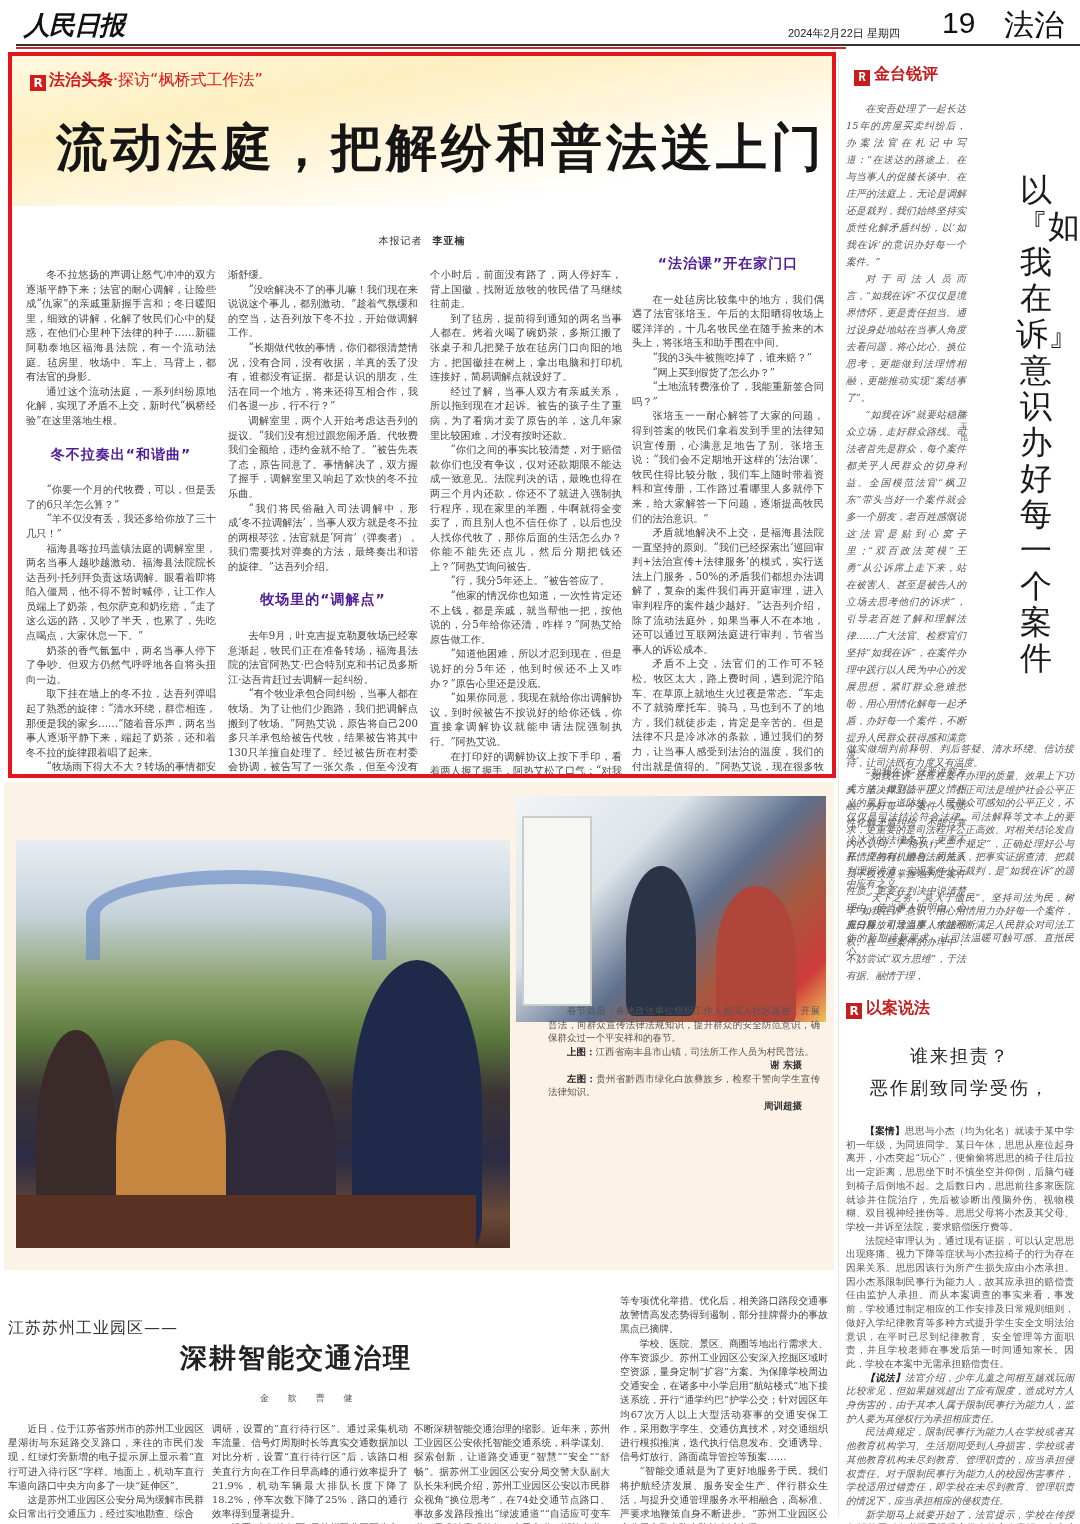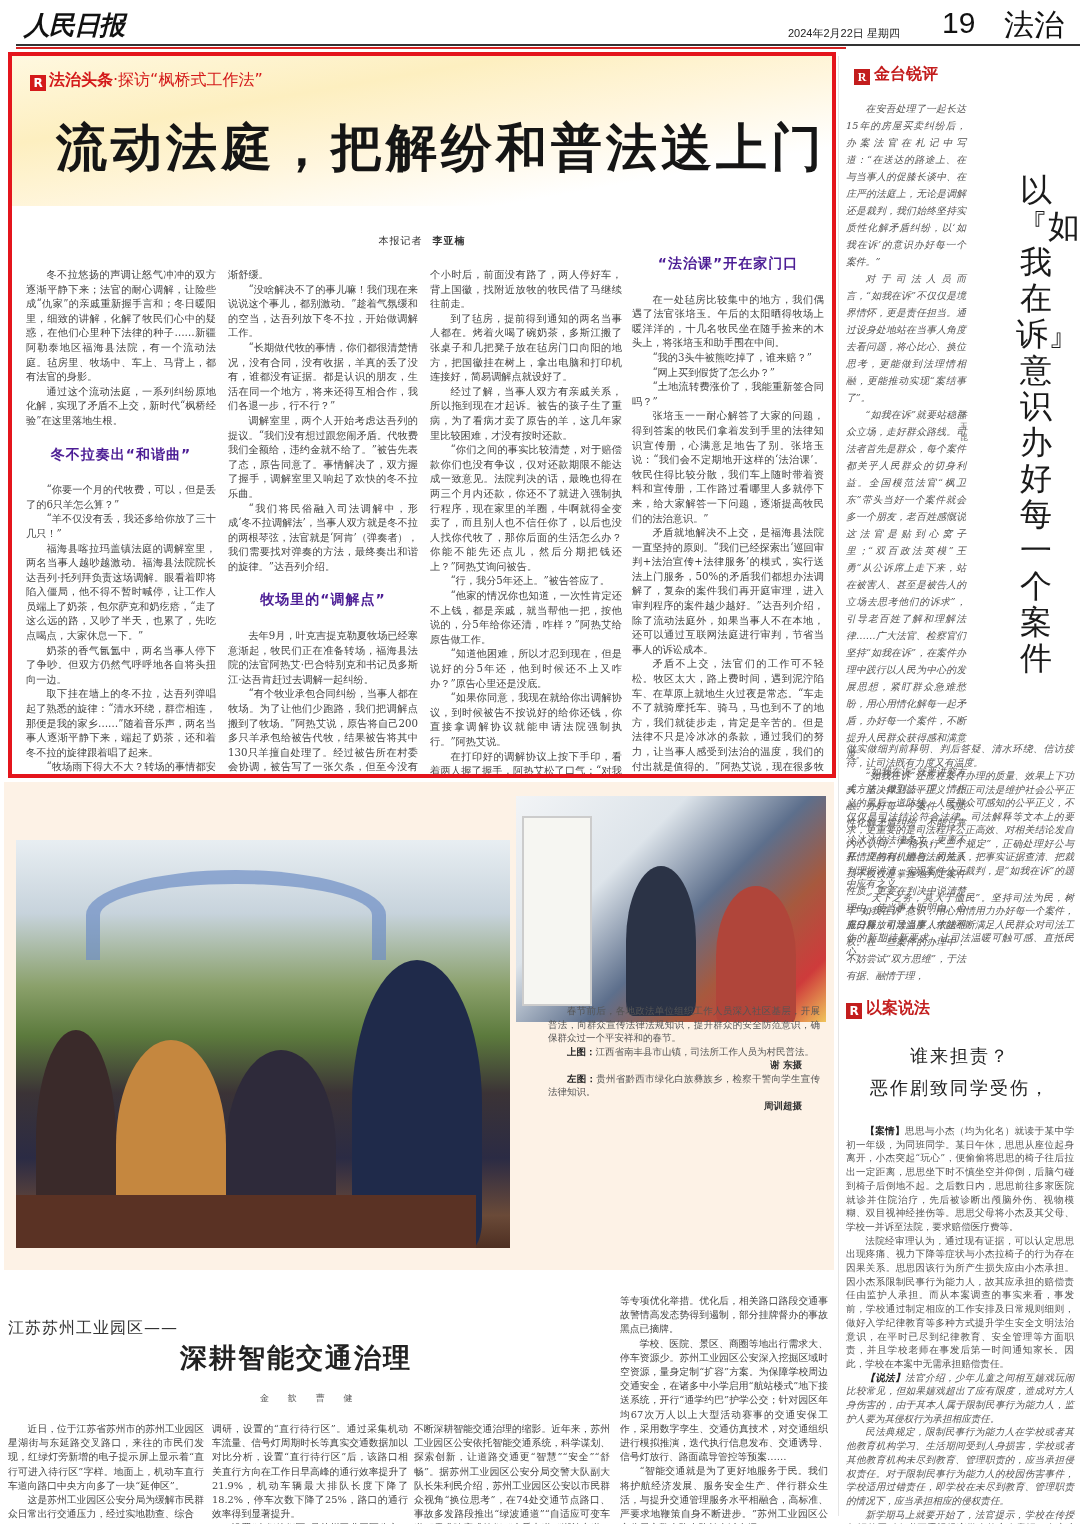--- a/index.html
+++ b/index.html
@@ -25,21 +25,21 @@
   .kicker b { font-weight: bold; }
   .headline { position: absolute; left: 14px; top: 58px; width: 800px; font-family: "DejaVu Sans", sans-serif; font-weight: bold; font-size: 51px; letter-spacing: 4px; color: #151515; white-space: nowrap; text-align: right; }
   .byline { position: absolute; left: 0; top: 178px; width: 820px; text-align: center; font-size: 10px; color: #333; letter-spacing: 1px; }
   .byline b { font-weight: bold; margin-left: 10px; }
 
   .col { position: absolute; font-size: 10.2px; line-height: 14.6px; color: #444; text-align: justify; }
   .col p { text-indent: 2em; margin-bottom: 0; }
   .subhead { font-family: "DejaVu Sans", sans-serif; font-weight: bold; font-size: 14px; color: #4c1d95; text-align: center; margin: 18px 0 22px; letter-spacing: 1px; }
 
   
-  .comment-tag { position: absolute; left: 848px; top: 64px; font-family: Liberation Serif, serif; font-weight: bold; font-size: 16px; color: #c31d1d; padding-left: 6px; }
+  .comment-tag { position: absolute; left: 848px; top: 64px; font-family: Liberation Mono, monospace; font-weight: bold; font-size: 16px; color: #c31d1d; padding-left: 6px; }
   .comment-tag .badge, .case-tag .badge { display: inline-block; width: 16px; height: 16px; background: #c31d1d; color: #fff; font-size: 12px; text-align: center; line-height: 16px; margin-right: 4px; vertical-align: -2px; }
   .comment-body { position: absolute; left: 846px; top: 100px; width: 120px; font-size: 9.8px; line-height: 17px; color: #555; text-align: justify; font-style: italic; }
   .comment-body p { text-indent: 2em; }
   .comment-full { position: absolute; left: 846px; top: 742px; width: 228px; font-size: 9.8px; line-height: 13.5px; color: #555; text-align: justify; font-style: italic; }
   .comment-full p { text-indent: 2em; }
   .vert-title { position: absolute; left: 1016px; top: 172px; width: 40px; font-family: "DejaVu Serif", serif; font-size: 32px; line-height: 36px; color: #1a1a1a; text-align: center; word-break: break-all; }
   .vert-author { position: absolute; left: 960px; top: 410px; width: 12px; font-size: 8px; line-height: 11px; color: #666; word-break: break-all; }
 
   
   .photo-bg { position: absolute; left: 4px; top: 782px; width: 830px; height: 488px; background: #fdf2e6; }

